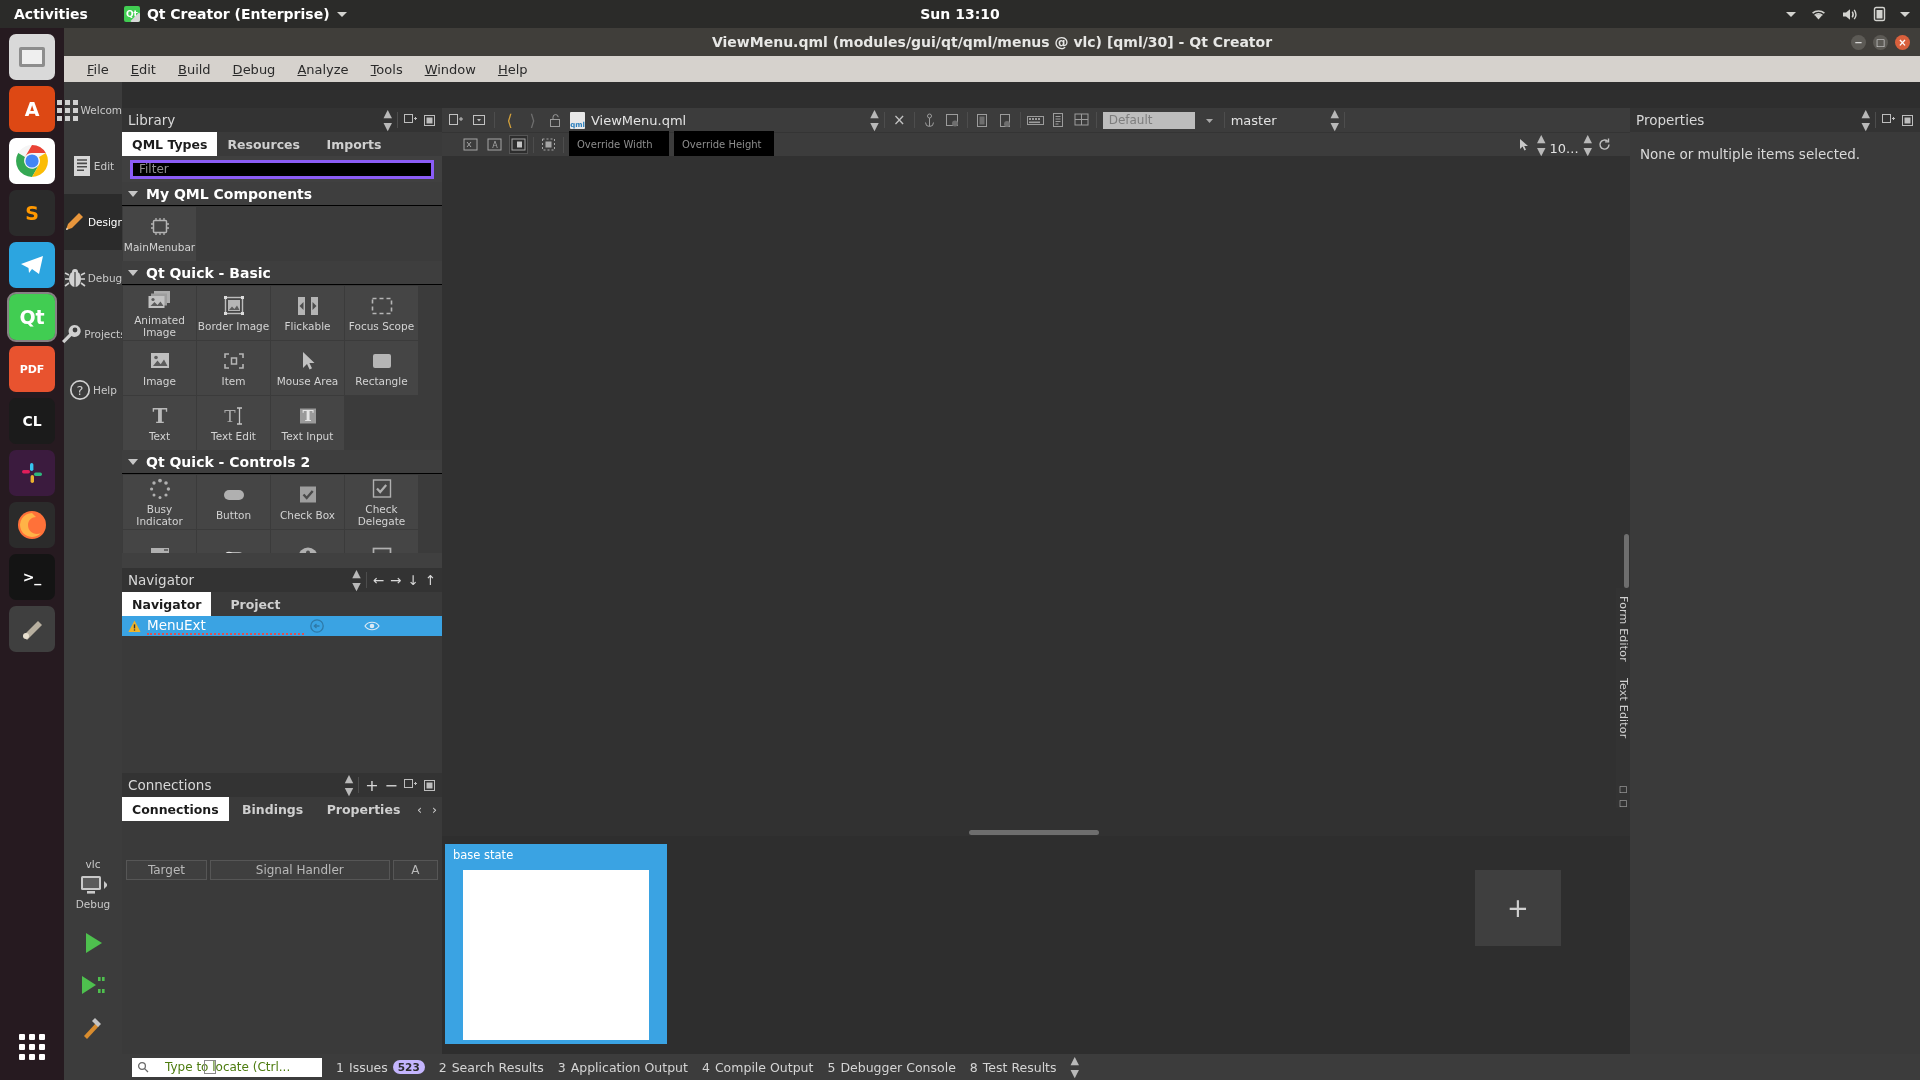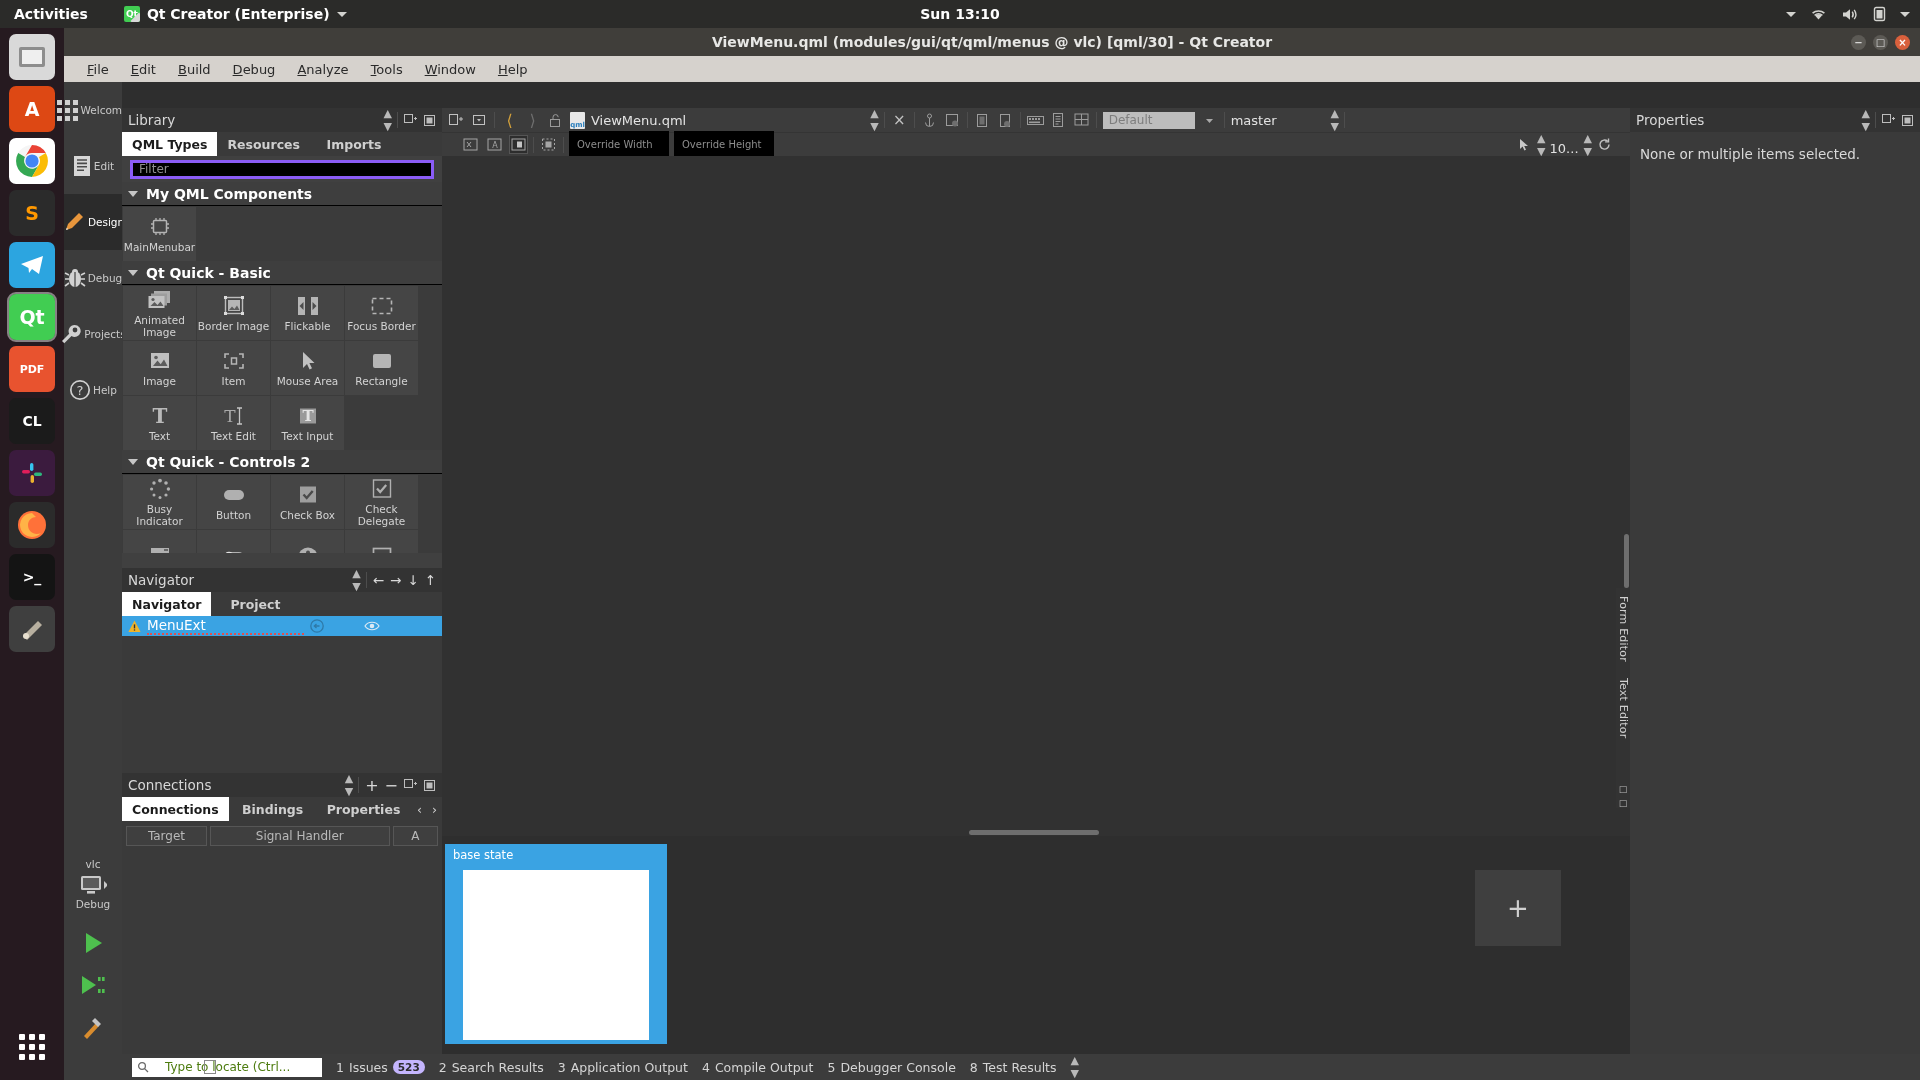--- a/index.html
+++ b/index.html
@@ -162,21 +162,21 @@
     padding-left: 6px; gap: 6px; color: #ffffff; font-size: 13.5px;
   }
   .navrow .nm { flex: 1 1 auto; border-bottom: 2px dotted #e05050; }
   #navblank { background: #3a3a3a; height: 136px; }
 
   #connpanel { position: absolute; left: 58px; top: 745px; width: 320px; bottom: 26px; background: #3a3a3a; }
   .conn-hdr-row { display: flex; gap: 3px; padding: 5px 4px 0 4px; }
   .conn-col {
     height: 20px; background: #3f3f3f; border: 1px solid #565656;
     display: flex; align-items: center; justify-content: center;
-    font-size: 12px; color: #b9b9b9;
+    font-size: 12px; color: #b9b9b9; margin-top: 34px;
   }
 
   
   #center { position: absolute; left: 378px; top: 80px; right: 290px; bottom: 26px; background: #2e2e2e; }
   #edit-toolbar {
     height: 24px; background: #3c3c3c; display: flex; align-items: center;
     gap: 6px; padding: 0 6px; font-size: 13px; color: #d6d6d6;
   }
   .tbicon { width: 17px; height: 17px; display: flex; align-items: center; justify-content: center; color: #c2c2c2; }
   .filechip { display: flex; align-items: center; gap: 6px; }
@@ -563,21 +563,21 @@
               </svg>
           </span>
           <span class="cell-lbl">Flickable</span>
         </div>
         <div class="cell">
           <span class="ci">
             <svg width="26" height="22" viewBox="0 0 26 22">
                 <rect x="3.5" y="3.5" width="19" height="15" stroke="#b5b5b5" stroke-width="1.6" stroke-dasharray="4 3" fill="none"></rect>
               </svg>
           </span>
-          <span class="cell-lbl">Focus Border</span>
+          <span class="cell-lbl">Focus Scope</span>
         </div>
       </div>
       <div class="grid-row">
         <div class="cell">
           <span class="ci">
             <svg width="26" height="22" viewBox="0 0 26 22">
                 <rect x="4" y="3" width="18" height="15" fill="#bfbfbf"></rect>
                 <path d="M6 16 l4.5-5.5 3.2 3.8 3.3-4.8 3.5 6.5Z" fill="#5c5c5c"></path>
                 <circle cx="9" cy="7.5" r="1.8" fill="#5c5c5c"></circle>
               </svg>

